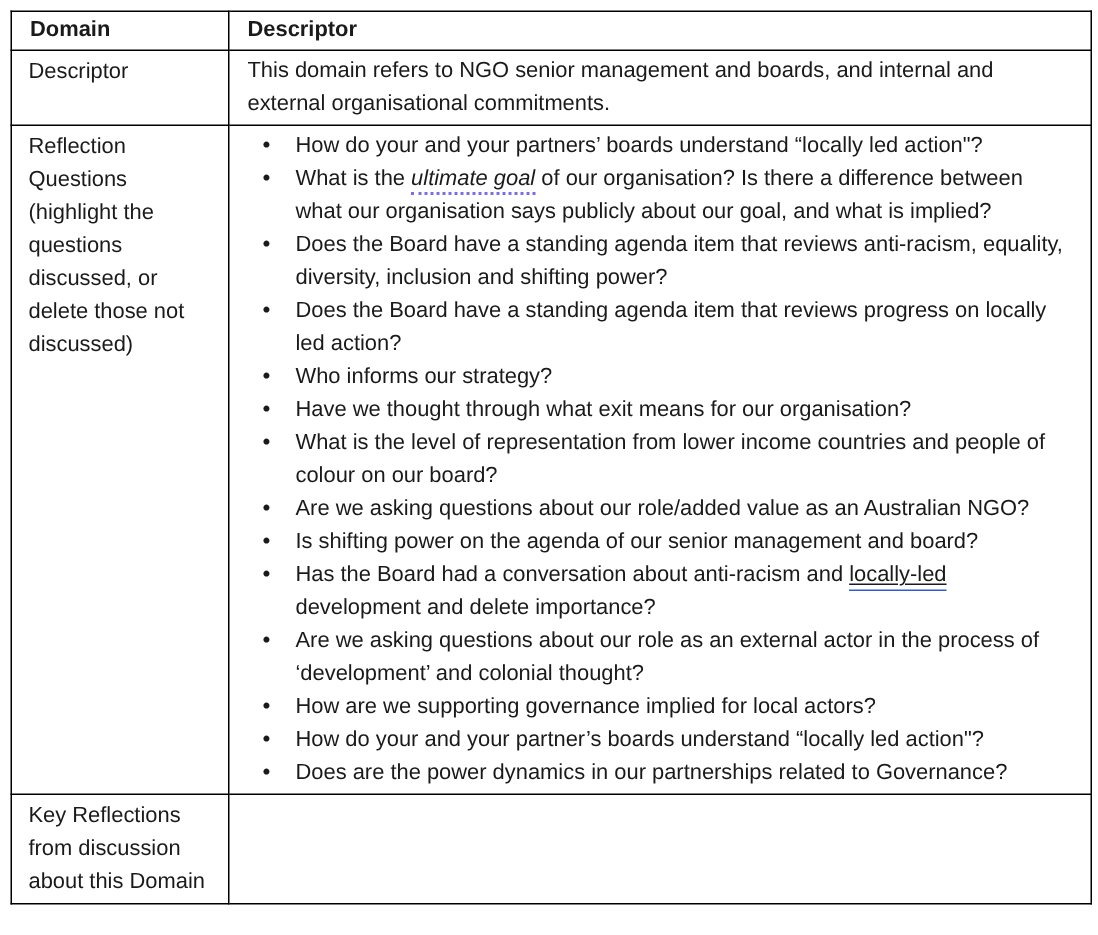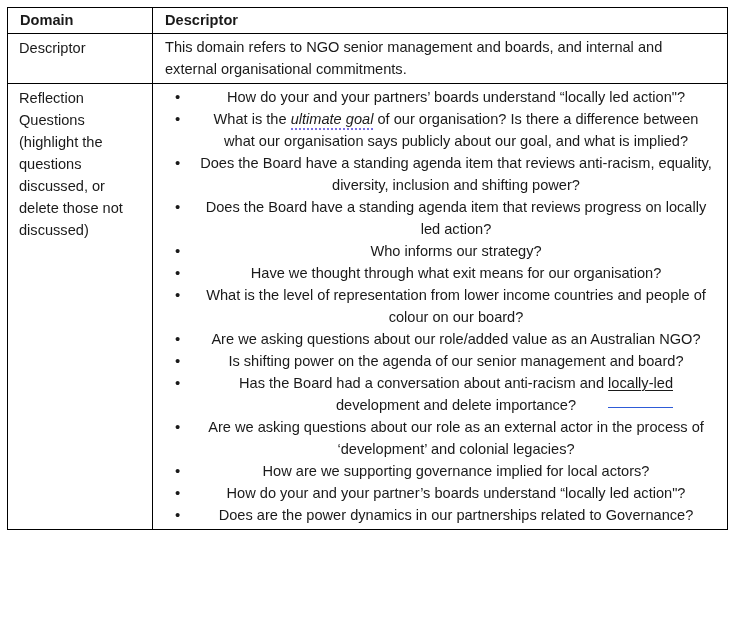--- a/index.html
+++ b/index.html
@@ -39,21 +39,20 @@
     color: var(--text);
   }
   th { font-weight: 700; padding-top: 1px; padding-bottom: 2px; }
   td.label-cell { padding: 3px 6px 3px 11px; }
   td.descriptor-cell { height: 46px; }
   td.key-cell { height: 72px; }
   ul.bullet-list {
     margin: 0;
     padding: 0;
     list-style: none;
-    text-align: center;
   }
   ul.bullet-list li {
     position: relative;
     padding-left: 32px;
     min-height: 22px;
   }
   ul.bullet-list li::before {
     content: "\2022";
     position: absolute;
     left: 10px;
@@ -63,21 +62,21 @@
   .mark-dotted {
     border-bottom: 2px dotted var(--suggestion_dotted);
     padding-bottom: 0.5px;
     font-style: italic;
   }
   .mark-double {
     text-decoration: underline;
     text-decoration-thickness: 1.3px;
     text-underline-offset: 2px;
     border-bottom: 1.6px solid var(--grammar_double);
-    padding-bottom: 16px;
+    padding-bottom: 2px;
   }
 </style>
 </head>
 <body>
 
 <div class="page">
   <table class="doc-table">
     <colgroup>
         <col class="c1">
         <col class="c2">
@@ -104,22 +103,30 @@
               <li><span>How do your and your partners’ boards understand “locally led action"?</span></li>
               <li><span>What is the </span><span class="mark-dotted">ultimate goal</span><span> of our organisation? Is there a difference between what our organisation says publicly about our goal, and what is implied?</span></li>
               <li><span>Does the Board have a standing agenda item that reviews anti-racism, equality, diversity, inclusion and shifting power?</span></li>
               <li><span>Does the Board have a standing agenda item that reviews progress on locally led action?</span></li>
               <li><span>Who informs our strategy?</span></li>
               <li><span>Have we thought through what exit means for our organisation?</span></li>
               <li><span>What is the level of representation from lower income countries and people of colour on our board?</span></li>
               <li><span>Are we asking questions about our role/added value as an Australian NGO?</span></li>
               <li><span>Is shifting power on the agenda of our senior management and board?</span></li>
               <li><span>Has the Board had a conversation about anti-racism and </span><span class="mark-double">locally-led</span><span> development and delete importance?</span></li>
-              <li><span>Are we asking questions about our role as an external actor in the process of ‘development’ and colonial legacies?</span></li>
+              <li><span>Are we asking questions about our role as an external actor in the process of ‘development’ and colonial thought?</span></li>
               <li><span>How are we supporting governance implied for local actors?</span></li>
               <li><span>How do your and your partner’s boards understand “locally led action"?</span></li>
               <li><span>Does are the power dynamics in our partnerships related to Governance?</span></li>
             </ul>
+        </td>
+      </tr>
+      <tr>
+        <td class="label-cell key-cell">
+          <span>Key Reflections from discussion about this Domain</span>
+        </td>
+        <td class="key-cell">
+          <span></span>
         </td>
       </tr>
     </tbody>
   </table>
 </div>
 
 </body></html>

